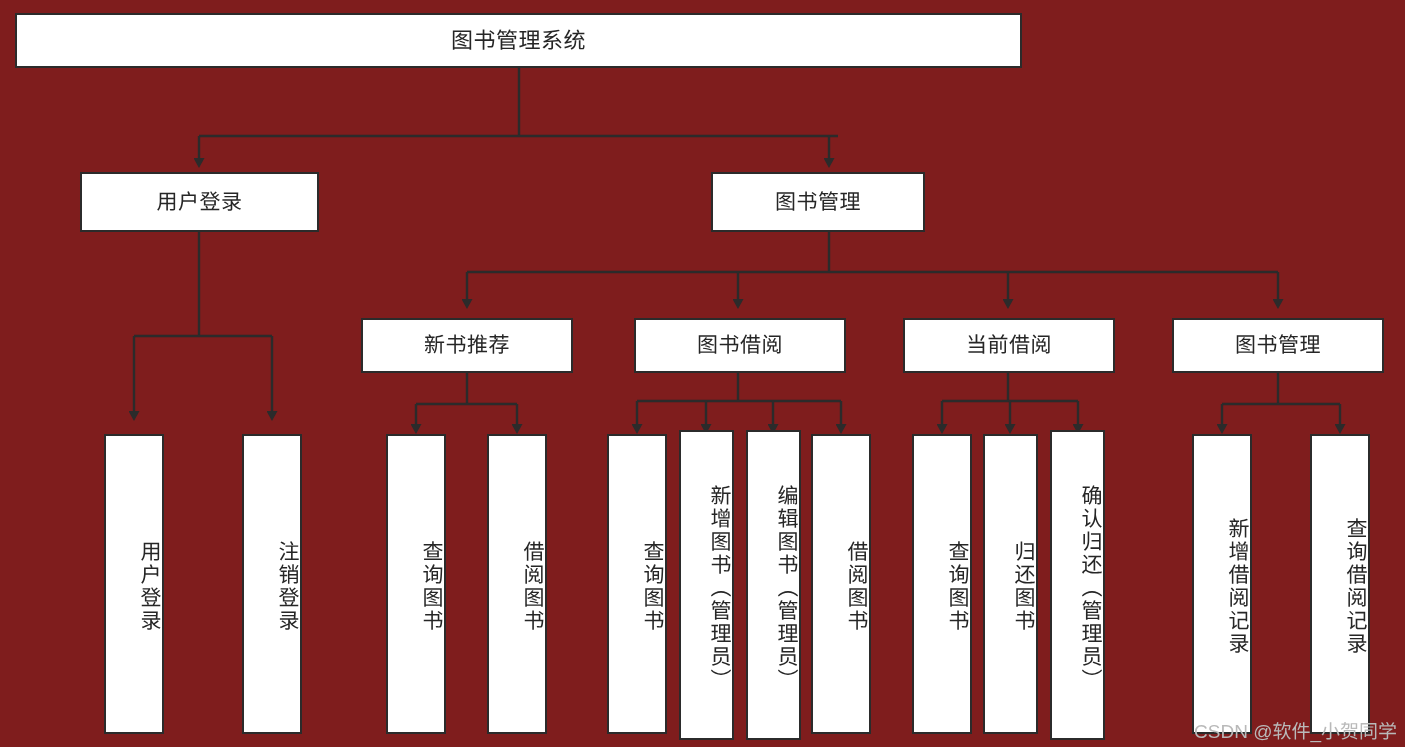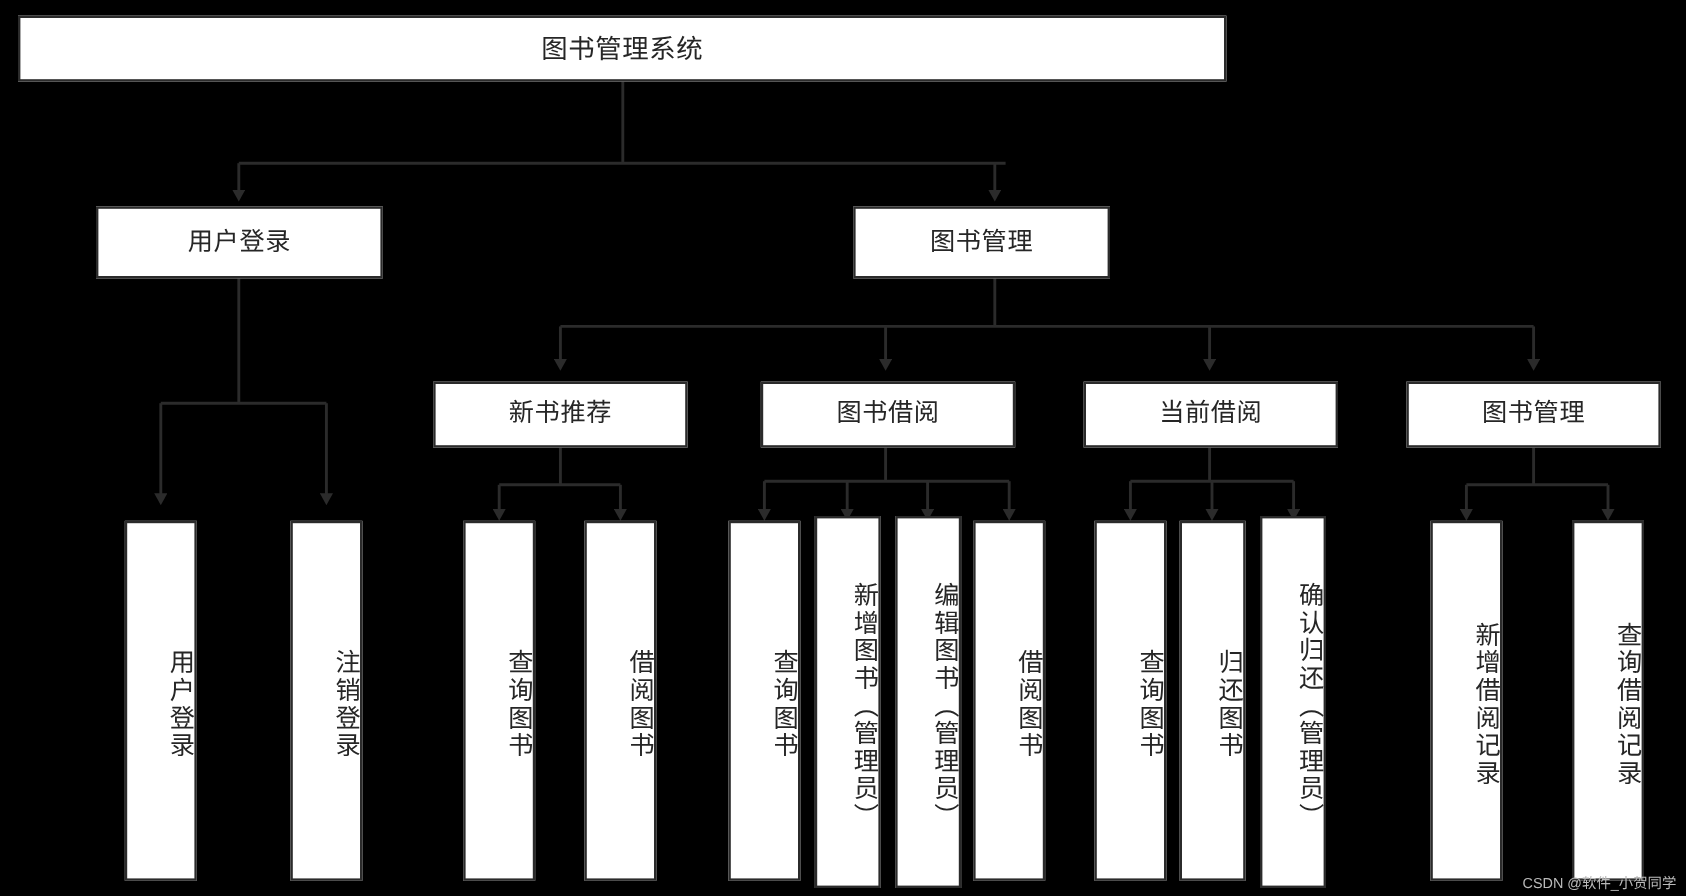--- a/index.html
+++ b/index.html
@@ -8,21 +8,21 @@
     padding: 0;
     background: #ffffff;
   }
   body {
     font-family: "Liberation Sans", "DejaVu Sans", sans-serif;
   }
   #canvas {
     position: relative;
     width: 1405px;
     height: 747px;
-    background: #000000;
+    background: #7f1d1d;
     overflow: hidden;
   }
   #edge-layer {
     position: absolute;
     left: 0;
     top: 0;
     width: 1405px;
     height: 747px;
     pointer-events: none;
   }
@@ -60,21 +60,21 @@
     text-orientation: upright;
     display: block;
   }
   .node.v.toppad {
     align-items: flex-start;
   }
   .watermark {
     position: absolute;
     right: 8px;
     bottom: 4px;
-    font-size: 12px;
+    font-size: 19px;
     color: #b9b9b9;
     z-index: 5;
     white-space: nowrap;
     font-family: "Liberation Sans", "DejaVu Sans", sans-serif;
   }
 </style>
 </head>
 <body>
 
 <div id="canvas">

